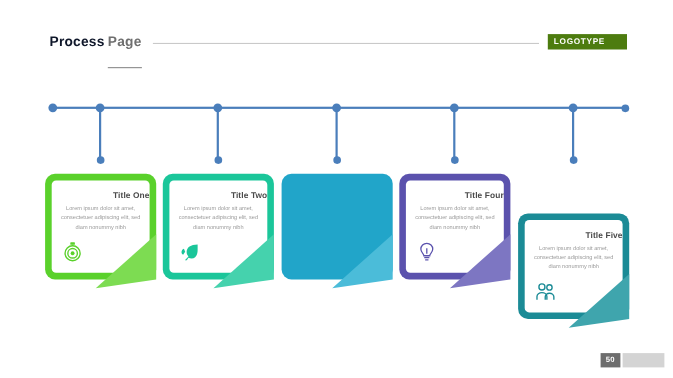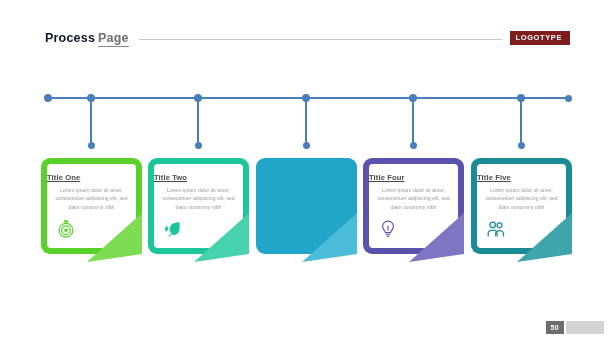--- a/index.html
+++ b/index.html
@@ -9,25 +9,25 @@
     font-family:"Liberation Sans", sans-serif;
     overflow:hidden;
     position:relative;
   }
   .slide{position:absolute;left:0;top:0;width:612px;height:344px;background:#fff;}
 
   
   .header{position:absolute;left:45px;top:28px;width:525px;height:20px;display:flex;align-items:center;}
   .title-wrap{white-space:nowrap;font-size:12.5px;letter-spacing:.2px;}
   .title-light{color:#0f172a;font-weight:bold;}
-  .title-bold{color:#6f6f6f;font-weight:bold;border-bottom:1.5px solid #8a8a8a;padding-bottom:1px;margin-left:3px;}
+  .title-bold{color:#6f6f6f;font-weight:bold;border-bottom:1.5px solid #8a8a8a;padding-bottom:16px;margin-left:3px;}
   .header-rule{flex:1;height:1px;background:#c9c9c9;margin:2px 8px 0 10px;}
   .logo-badge{
-    background:#7f1d1d;color:#fff;font-size:7.5px;font-weight:bold;
-    letter-spacing:.6px;padding:3px 8px 3px 6px;line-height:1;
+    background:#4d7c0f;color:#fff;font-size:7.5px;font-weight:bold;
+    letter-spacing:.6px;padding:3px 20px 3px 6px;line-height:1;
   }
 
   
   .timeline{position:absolute;left:0;top:86px;width:612px;height:72px;}
   .tl-line{position:absolute;left:48px;top:11px;width:520px;height:2.2px;background:#4a7ebb;}
   .tl-dot{position:absolute;width:8px;height:8px;border-radius:50%;background:#4a7ebb;top:8px;margin-left:-4px;}
   .tl-dot.end{width:7px;height:7px;top:8.5px;margin-left:-3.5px;}
   .tl-stem{position:absolute;top:12px;width:2.2px;background:#4a7ebb;margin-left:-1.1px;}
   .tl-foot{position:absolute;width:7px;height:7px;border-radius:50%;background:#4a7ebb;margin-left:-3.5px;}
 
@@ -38,23 +38,22 @@
     border-radius:9px;
     box-sizing:border-box;
   }
   .card-inner{
     position:absolute;left:6px;top:6px;right:6px;bottom:6px;
     background:#ffffff;border-radius:4px;
     overflow:visible;
   }
   .card-title{
     position:absolute;left:0;right:0;top:9px;
-    text-align:left;font-size:7.6px;font-weight:bold;color:#4a4a4a;
+    text-align:right;font-size:7.6px;font-weight:bold;color:#4a4a4a;
     letter-spacing:.1px;
-    text-decoration:underline;
   }
   .card-body{
     position:absolute;left:5px;right:5px;top:22px;
     text-align:center;font-size:5.1px;line-height:1.62;color:#9b9b9b;
   }
   .card-icon{
     position:absolute;left:9px;bottom:9px;width:20px;height:20px;
   }
   .card-icon svg{width:20px;height:20px;display:block;}
   .fold{
@@ -163,21 +162,21 @@
             <line x1="10.2" y1="20.8" x2="13.8" y2="20.8"></line>
             <line x1="12" y1="8" x2="12" y2="14"></line>
           </svg>
         </div>
       </div>
       <svg class="fold" viewBox="0 0 101 110">
         <polygon points="101,55 101,96 46,104" fill="#7d76c2"></polygon>
       </svg>
     </div>
 
-    <div class="card" id="card4" style="left: 471px; background: rgb(27, 139, 150);">
+    <div class="card" id="card4" style="left: 471px; background: rgb(27, 139, 150); margin-top: 36px;">
       <div class="card-inner">
         <div class="card-title">Title Five</div>
         <div class="card-body">Lorem ipsum dolor sit amet, consectetuer adipiscing elit, sed diam nonummy nibh</div>
         <div class="card-icon">
           <svg viewBox="0 0 24 24" fill="none" stroke="#1b8b96" stroke-width="1.5">
             <circle cx="8" cy="7" r="3.3"></circle>
             <path d="M2.6 21v-3.6c0-2.4 2.4-4.2 5.4-4.2s5.4 1.8 5.4 4.2V21"></path>
             <circle cx="16.2" cy="7.6" r="2.9"></circle>
             <path d="M11.6 21v-3.2c0-2.2 2.1-3.9 4.6-3.9 2.6 0 4.8 1.7 4.8 3.9V21"></path>
           </svg>

